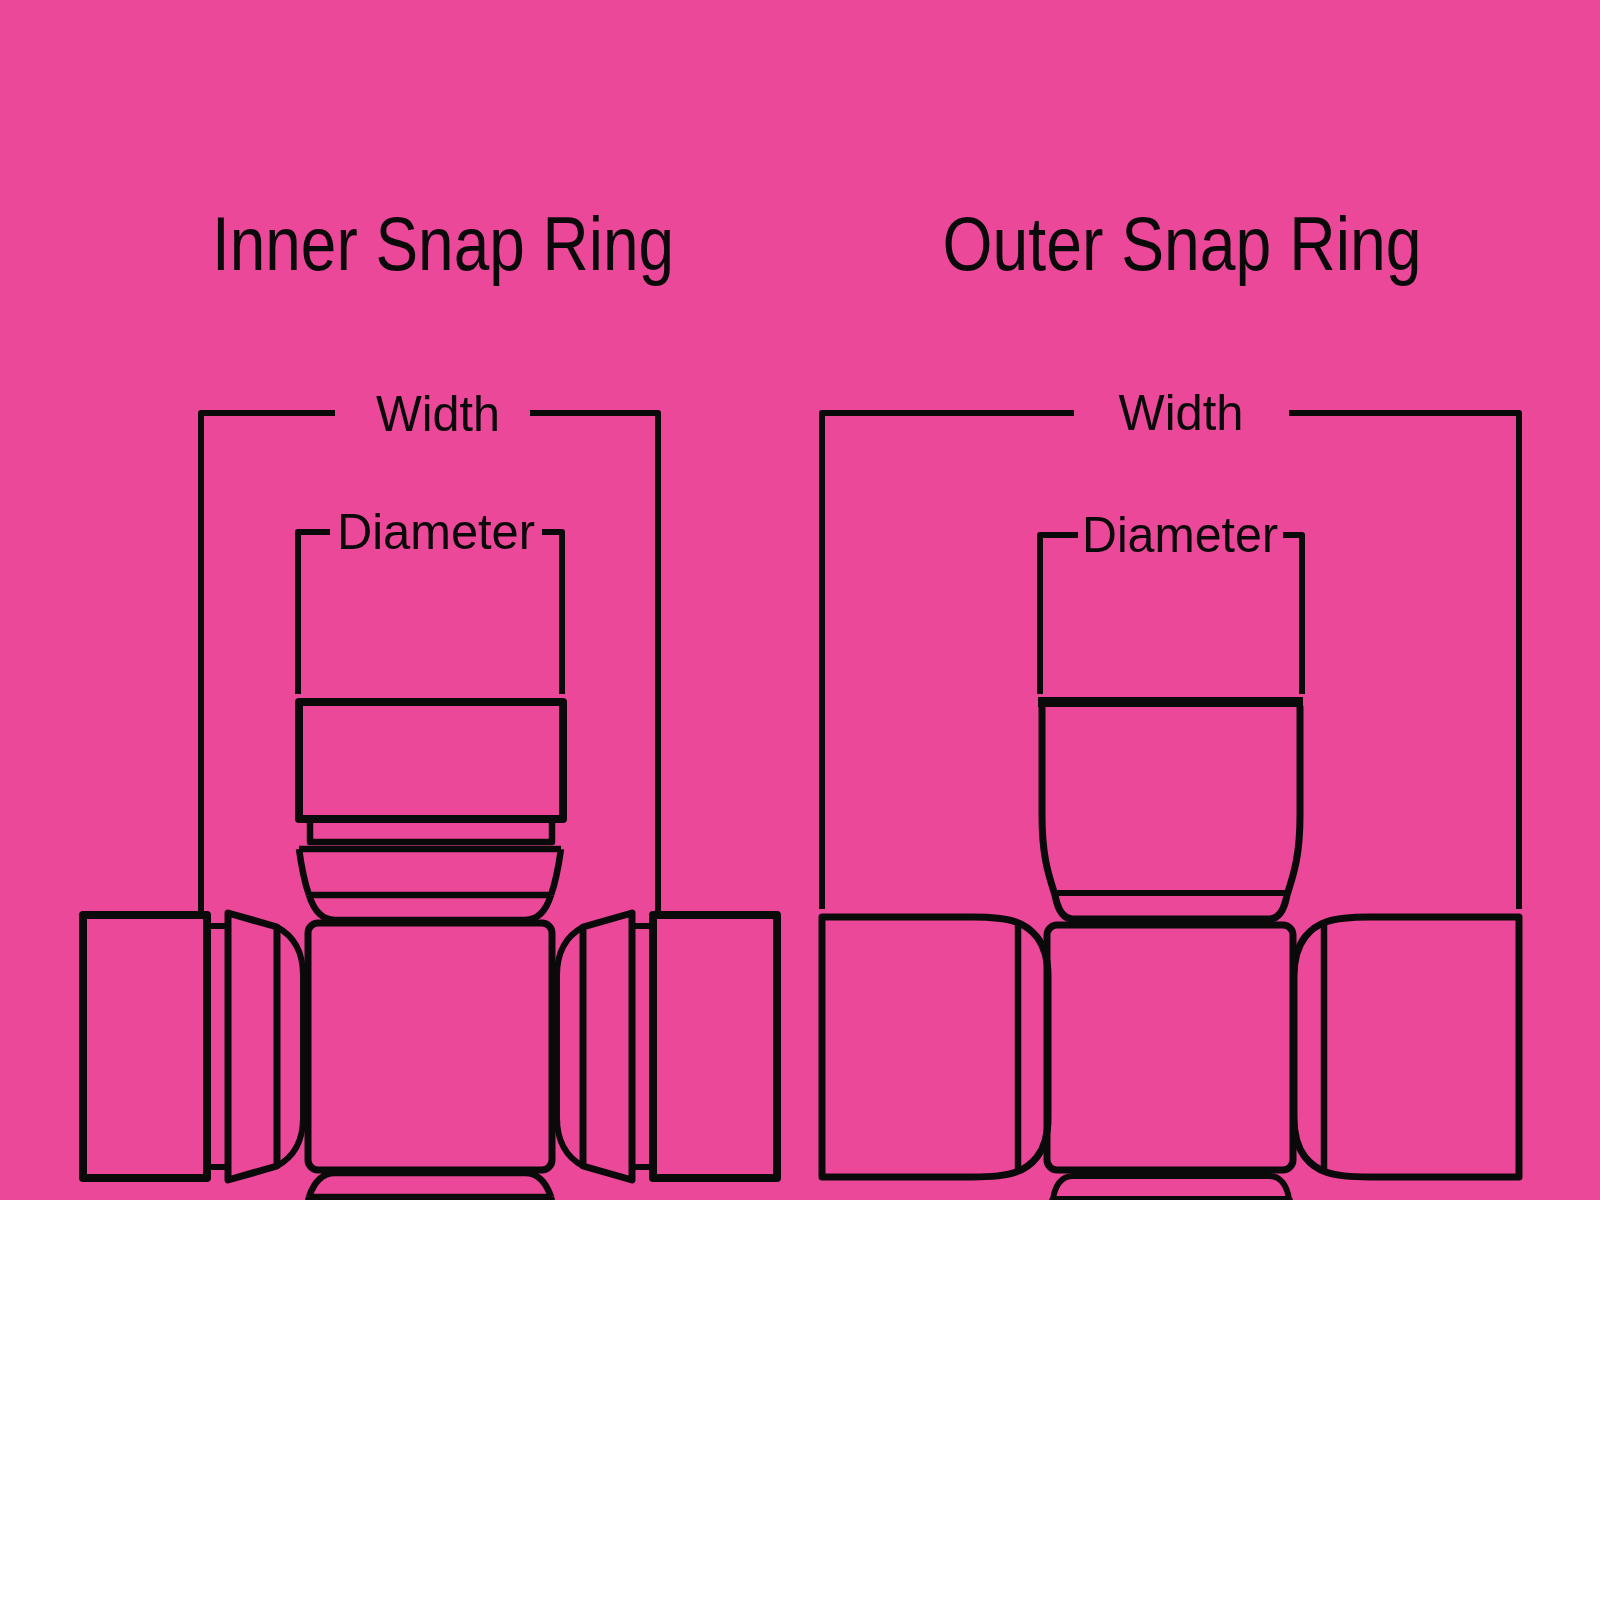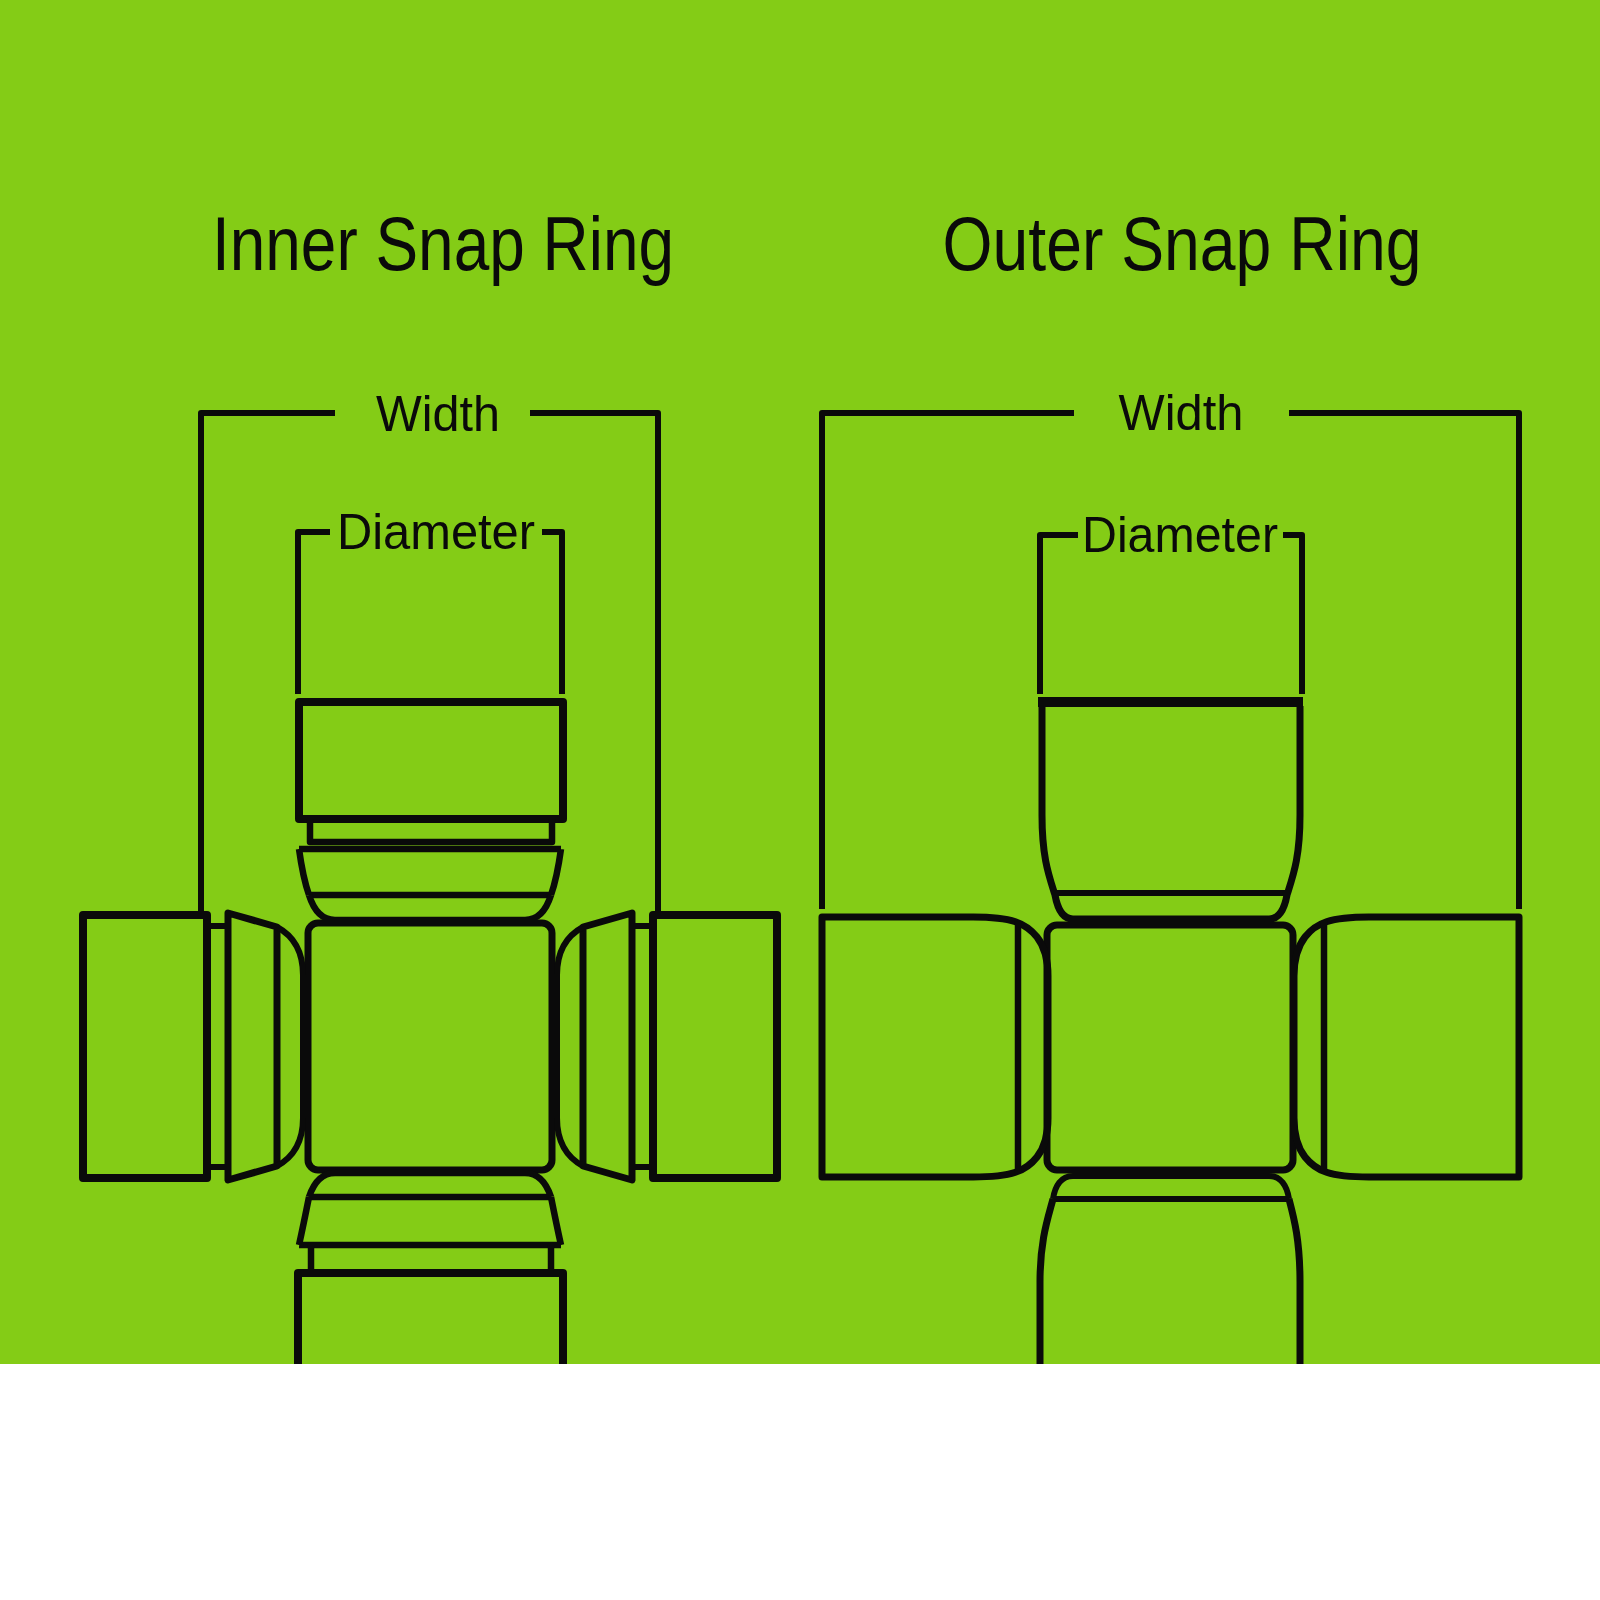--- a/index.html
+++ b/index.html
@@ -1,16 +1,16 @@
 <!DOCTYPE html>
 <html><head>
 <meta charset="utf-8">
 <style>
   html,body{margin:0;padding:0;background:#ffffff;}
-  .stage{position:relative;width:1600px;height:1364px;background:#84cc16;overflow:hidden;}
+  .stage{position:relative;width:1600px;height:1200px;background:#ec4899;overflow:hidden;}
   svg{position:absolute;left:0;top:0;}
   text{font-family:"Liberation Sans",sans-serif;fill:#0a0a0a;}
   .title{font-size:76px;font-weight:400;}
   .dim-label{font-size:50px;font-weight:400;}
   path,rect{vector-effect:none;}
 </style>
 </head>
 <body>
 
 <div class="stage">

